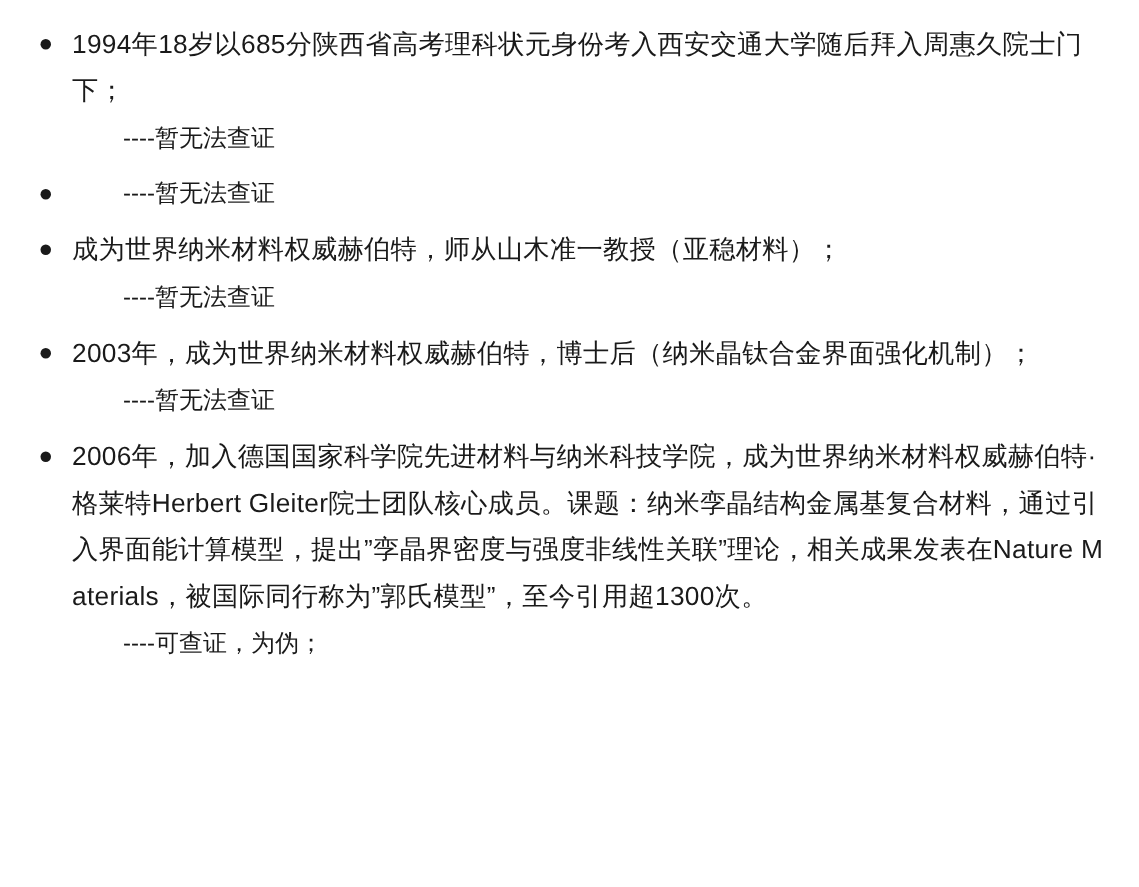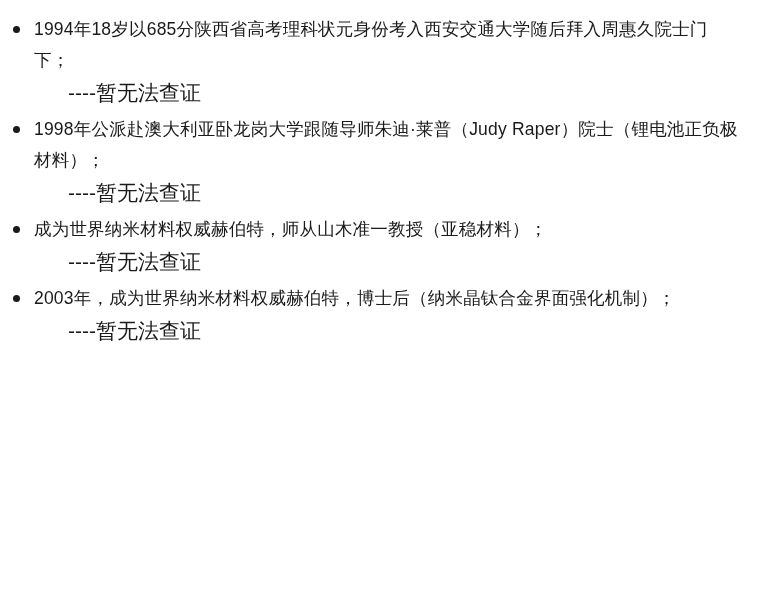--- a/index.html
+++ b/index.html
@@ -8,21 +8,21 @@
     background: #ffffff;
   }
   body {
     width: 759px;
     height: 591px;
     overflow: hidden;
     font-family: "Liberation Sans", "DejaVu Sans", sans-serif;
     color: #1a1a1a;
   }
   .doc {
-    padding: 14px 18px 0 8px;
+    padding: 14px 18px 0 22px;
     box-sizing: border-box;
   }
   ul.bullet-list {
     list-style: none;
     margin: 0;
     padding: 0;
   }
   li.bullet-item {
     position: relative;
     padding-left: 26px;
@@ -40,42 +40,45 @@
   }
   .para {
     font-size: 17.5px;
     line-height: 31px;
     letter-spacing: 0.2px;
     color: #1a1a1a;
     text-align: left;
     word-break: break-all;
   }
   .note {
-    font-size: 21px;
+    font-size: 16px;
     line-height: 31px;
     color: #1a1a1a;
     padding-left: 34px;
     margin-top: 1px;
   }
 </style>
 </head>
 <body>
 
 <div class="doc">
   <ul class="bullet-list">
     <li class="bullet-item">
       <div class="para">1994年18岁以685分陕西省高考理科状元身份考入西安交通大学随后拜入周惠久院士门下；</div>
       <div class="note">----暂无法查证</div>
     </li>
     <li class="bullet-item">
-      <div class="para">1998年公派赴澳大利亚卧龙岗大学跟随导师朱迪·莱普（Judy Raper）院士（锂电池正负极材料）；</div>
       <div class="note">----暂无法查证</div>
     </li>
     <li class="bullet-item">
       <div class="para">成为世界纳米材料权威赫伯特，师从山木准一教授（亚稳材料）；</div>
       <div class="note">----暂无法查证</div>
     </li>
     <li class="bullet-item">
       <div class="para">2003年，成为世界纳米材料权威赫伯特，博士后（纳米晶钛合金界面强化机制）；</div>
       <div class="note">----暂无法查证</div>
     </li>
+    <li class="bullet-item">
+      <div class="para">2006年，加入德国国家科学院先进材料与纳米科技学院，成为世界纳米材料权威赫伯特·格莱特Herbert Gleiter院士团队核心成员。课题：纳米孪晶结构金属基复合材料，通过引入界面能计算模型，提出”孪晶界密度与强度非线性关联”理论，相关成果发表在Nature Materials，被国际同行称为”郭氏模型”，至今引用超1300次。</div>
+      <div class="note">----可查证，为伪；</div>
+    </li>
   </ul>
 </div>
 
 </body></html>

